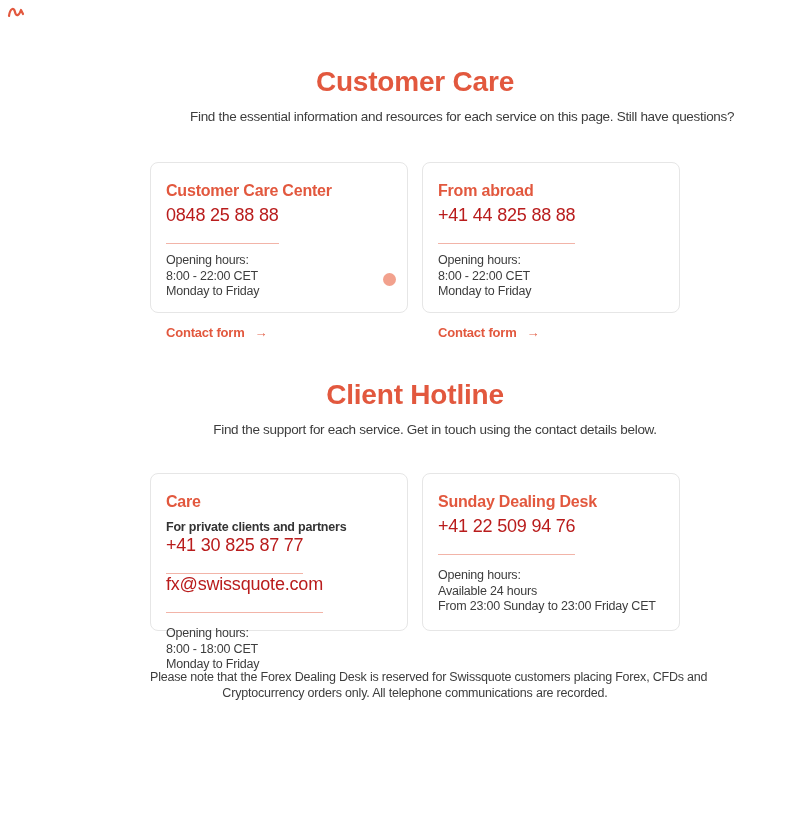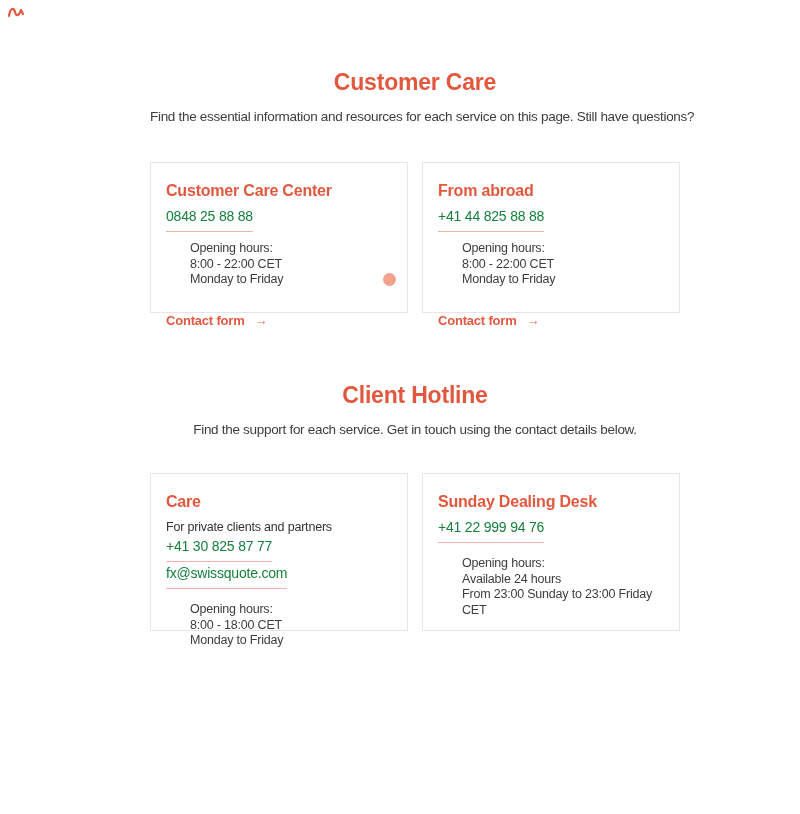--- a/index.html
+++ b/index.html
@@ -25,85 +25,86 @@
   }
   .content {
     width: 530px;
     margin-left: 150px;
     padding-top: 68px;
   }
   .section-title {
     margin: 0;
     text-align: center;
     color: #e2583e;
-    font-size: 23px;
+    font-size: 28px;
     font-weight: bold;
     line-height: 28px;
     letter-spacing: -0.2px;
   }
   .subtitle {
     margin-top: 12px;
     text-align: center;
   }
   .subtitle .line {
     font-size: 13.5px;
     line-height: 18px;
     color: #3d3d3d;
     letter-spacing: -0.3px;
     white-space: nowrap;
+    margin-left: 40px;
   }
   .cards-row {
     display: flex;
     gap: 14px;
   }
   .row-1 { margin-top: 36px; }
   .row-2 { margin-top: 34px; }
   .card {
     box-sizing: border-box;
     width: 260px;
     border: 1px solid #e6e6e6;
-    border-radius: 0;
+    border-radius: 8px;
     padding: 17px 15px;
     position: relative;
     background: #ffffff;
   }
   .card-h-1 { height: 151px; }
   .card-h-2 { height: 158px; }
   .card-title {
     margin: 0;
     color: #e2583e;
     font-size: 16px;
     font-weight: bold;
     line-height: 21px;
     letter-spacing: -0.2px;
   }
   .link-row { margin-top: 6px; line-height: 17px; }
   .link-row.tight { margin-top: 2px; }
   .phone-link, .email-link {
     display: inline-block;
-    font-size: 14px;
-    color: #15803d;
+    font-size: 18px;
+    color: #b91c1c;
     text-decoration: none;
     letter-spacing: -0.2px;
     border-bottom: 1px solid rgba(226, 88, 62, 0.45);
-    padding-bottom: 6px;
+    padding-bottom: 19px;
     cursor: pointer;
   }
-  .hours { margin-top: 9px; margin-left: 24px; }
+  .hours { margin-top: 9px; }
   .hours-gap { margin-top: 13px; }
   .hours div {
     font-size: 12.5px;
     line-height: 15.5px;
     color: #3d3d3d;
     letter-spacing: -0.2px;
   }
   .audience {
     margin-top: 8px;
     font-size: 12.5px;
-    font-weight: normal;
+    font-weight: bold;
     color: #333333;
     letter-spacing: -0.2px;
     line-height: 15px;
   }
   .contact-link {
     display: inline-block;
     margin-top: 25px;
     font-size: 13px;
     font-weight: bold;
     color: #e2583e;
@@ -206,25 +207,29 @@
       <div class="hours hours-gap">
         <div>Opening hours:</div>
         <div>8:00 - 18:00 CET</div>
         <div>Monday to Friday</div>
       </div>
     </div>
 
     <div class="card card-h-2">
       <h2 class="card-title">Sunday Dealing Desk</h2>
       <div class="link-row">
-        <a class="phone-link">+41 22 999 94 76</a>
+        <a class="phone-link">+41 22 509 94 76</a>
       </div>
       <div class="hours hours-gap">
         <div>Opening hours:</div>
         <div>Available 24 hours</div>
         <div>From 23:00 Sunday to 23:00 Friday CET</div>
       </div>
     </div>
 
   </div>
 
+  <div class="footer-note">
+    <div class="line">Please note that the Forex Dealing Desk is reserved for Swissquote customers placing Forex, CFDs and</div>
+    <div class="line">Cryptocurrency orders only. All telephone communications are recorded.</div>
+  </div>
 
 </div>
 
 </body></html>

